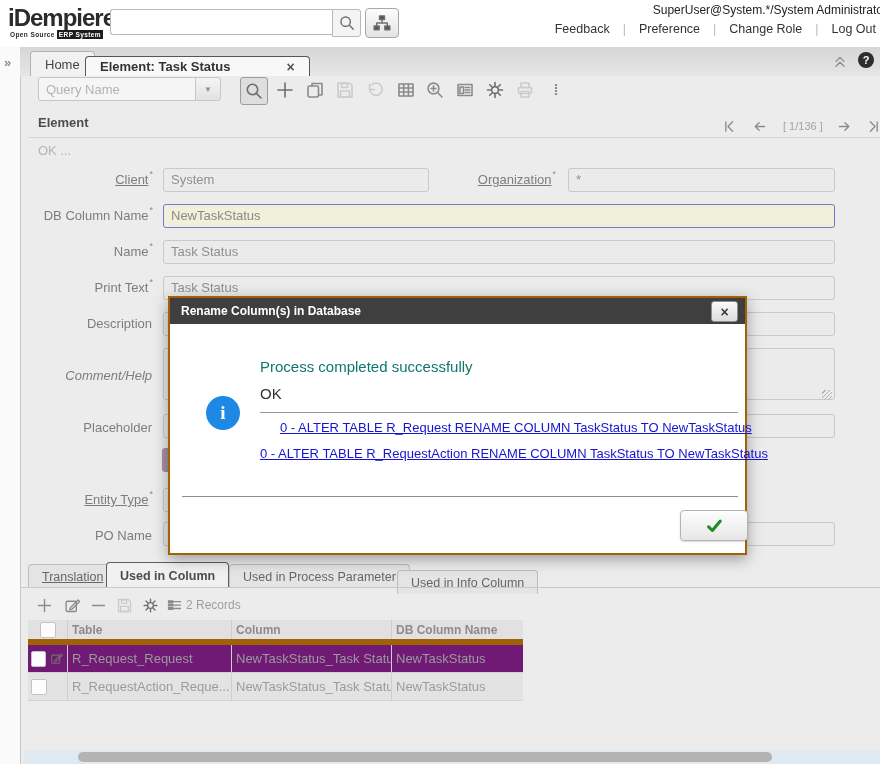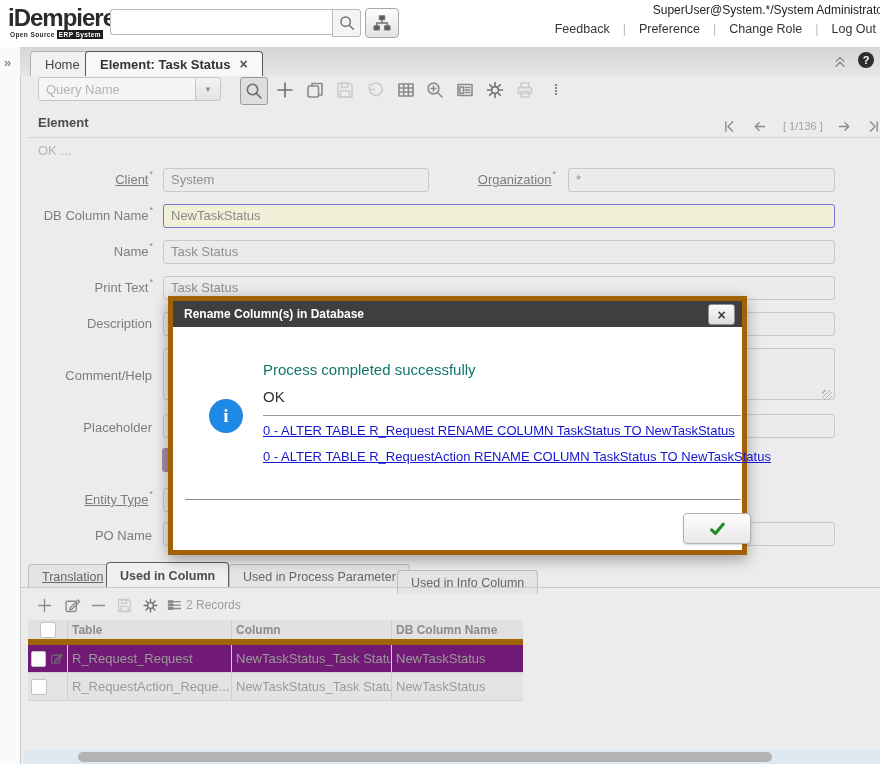--- a/index.html
+++ b/index.html
@@ -20,21 +20,21 @@
   .hlinks{position:absolute;top:22px;right:-9px;font-size:12.5px;color:#333;white-space:nowrap;display:flex;}
   .hlinks span.lnk{padding:0 13px;cursor:pointer;}
   .hlinks span.sep{color:#bbb;}
   
   .strip{position:absolute;left:0;top:47px;width:20px;height:717px;background:#fafafa;border-right:1px solid #c9c9c9;}
   .strip .gg{position:absolute;left:4px;top:8px;color:#8a8a8a;font-size:13px;font-weight:bold;cursor:pointer;}
   
   .tabbar{position:absolute;left:20px;top:47px;width:860px;height:29px;background:linear-gradient(#d6d6d6,#e6e6e6);}
   .wtab{position:absolute;bottom:0;height:25px;border:1px solid #b3b3b3;border-bottom:none;border-radius:4px 4px 0 0;
         background:#f1f1f1;font-size:13px;color:#444;display:flex;align-items:center;padding:0 14px;cursor:pointer;box-sizing:border-box;}
-  .wtab.active{border:1px solid #565656;border-bottom:none;background:#f8f8f8;font-weight:bold;color:#333;height:25px;}
+  .wtab.active{border:1px solid #565656;border-bottom:none;background:#f8f8f8;font-weight:bold;color:#333;height:20px;gap:47px;}
   .wtab .x{margin-left:9px;font-weight:bold;color:#555;font-size:14px;line-height:12px;}
   .tb-right-ic{position:absolute;top:4px;cursor:pointer;}
   .helpdot{width:16px;height:16px;border-radius:50%;background:#2d2d2d;color:#fff;font-size:11px;font-weight:bold;
         display:flex;align-items:center;justify-content:center;}
   
   .qcombo-in{position:absolute;left:38px;top:77px;width:158px;height:24px;border:1px solid #c6c6c6;border-radius:3px 0 0 3px;
         background:#f5f5f5;font-size:13px;color:#777;padding:0 7px;outline:none;box-sizing:border-box;font-family:"Liberation Sans",sans-serif;}
   .qcombo-in::placeholder{color:#b3b3b3;}
   .qcombo-btn{position:absolute;left:195px;top:77px;width:26px;height:24px;border:1px solid #c6c6c6;border-radius:0 3px 3px 0;
         background:linear-gradient(#f4f4f4,#e2e2e2);display:flex;align-items:center;justify-content:center;
@@ -56,21 +56,21 @@
   .flabel .u{text-decoration:underline;cursor:pointer;}
   .mand::after{content:"*";font-size:9px;color:#8a8a8a;vertical-align:top;position:relative;top:-3px;left:1px;}
   .fld{position:absolute;height:22px;background:#ebebeb;border:1px solid #c9c9c9;border-radius:3px;
        font-size:13px;color:#8f8f8f;line-height:22px;padding:0 7px;white-space:nowrap;overflow:hidden;}
   .fld.focus{background:#f1f0d8;border:1px solid #7676d1;color:#8a8a8a;}
   .resz{position:absolute;width:10px;height:10px;
        background:repeating-linear-gradient(135deg,transparent 0 2px,#b2b2b2 2px 3px);}
   .sliver{position:absolute;left:162px;top:448px;width:6px;height:24px;background:#a890a8;border-radius:3px 0 0 3px;}
   
   .dlg{position:absolute;left:168px;top:296px;width:579px;height:259px;background:#fff;
-       border:5px solid #a16207;box-shadow:0 4px 14px rgba(0,0,0,.35);box-sizing:border-box;z-index:50;}
+       border:2px solid #a16207;box-shadow:0 4px 14px rgba(0,0,0,.35);box-sizing:border-box;z-index:50;}
   .dlg-h{position:absolute;left:0;top:0;width:100%;height:26px;background:#3f3f3f;}
   .dlg-t{position:absolute;left:11px;top:6px;color:#fff;font-size:12px;font-weight:bold;}
   .dlg-x{position:absolute;right:7px;top:3px;width:25px;height:19px;border:1px solid #8f8f8f;border-radius:3px;
        background:linear-gradient(#fbfbfb,#dcdcdc);display:flex;align-items:center;justify-content:center;
        font-weight:bold;color:#3c3c3c;font-size:14px;cursor:pointer;}
   .info-cir{position:absolute;left:36px;top:98px;width:34px;height:34px;border-radius:50%;background:#1e88e5;
        color:#fff;display:flex;align-items:center;justify-content:center;font-size:19px;font-weight:bold;font-family:"Liberation Serif",serif;}
   .dlg-msg{position:absolute;left:90px;top:60px;font-size:15px;color:#0f766e;}
   .dlg-ok{position:absolute;left:90px;top:87px;font-size:15px;color:#333;}
   .dlg-hr1{position:absolute;left:90px;top:114px;width:478px;border-top:1px solid #9a9a9a;}
@@ -298,21 +298,21 @@
 
   <div class="flabel mand" style="left:28px;top:244px;width:124px;"><span>Name</span></div>
   <div class="fld" style="left:163px;top:240px;width:656px;">Task Status</div>
 
   <div class="flabel mand" style="left:28px;top:280px;width:124px;"><span>Print Text</span></div>
   <div class="fld" style="left:163px;top:276px;width:656px;">Task Status</div>
 
   <div class="flabel" style="left:28px;top:316px;width:124px;"><span>Description</span></div>
   <div class="fld" style="left:163px;top:312px;width:656px;"></div>
 
-  <div class="flabel" style="left:28px;top:368px;width:124px;"><span>Comment/Help</span></div>
+  <div class="flabel" style="left:28px;top:368px;width:124px;font-style:italic;"><span>Comment/Help</span></div>
   <div class="fld" style="left:163px;top:348px;width:656px;height:50px;"></div>
   <div class="resz" style="left:822px;top:390px;"></div>
 
   <div class="flabel" style="left:28px;top:420px;width:124px;"><span>Placeholder</span></div>
   <div class="fld" style="left:163px;top:414px;width:656px;"></div>
 
   <div class="sliver"></div>
 
   <div class="flabel mand" style="left:28px;top:492px;width:124px;"><span class="u">Entity Type</span></div>
   <div class="fld" style="left:163px;top:488px;width:300px;"></div>
@@ -428,21 +428,21 @@
       <div class="dlg-x">
         <span>×</span>
       </div>
     </div>
     <div class="info-cir">
       <span>i</span>
     </div>
     <div class="dlg-msg">Process completed successfully</div>
     <div class="dlg-ok">OK</div>
     <div class="dlg-hr1"></div>
-    <div class="dlg-lnk" style="top:122px;">0 - ALTER TABLE R_Request RENAME COLUMN TaskStatus TO NewTaskStatus</div>
+    <div class="dlg-lnk" style="top:122px;margin-left:20px;">0 - ALTER TABLE R_Request RENAME COLUMN TaskStatus TO NewTaskStatus</div>
     <div class="dlg-lnk" style="top:148px;">0 - ALTER TABLE R_RequestAction RENAME COLUMN TaskStatus TO NewTaskStatus</div>
     <div class="dlg-hr2"></div>
     <div class="dlg-btn">
       <svg width="18" height="18" viewBox="0 0 20 20">
           <path d="M4 11l4.2 4L17 4.5" stroke="#1e8c1e" stroke-width="3.4" fill="none" stroke-linecap="round" stroke-linejoin="round"></path>
         </svg>
     </div>
   </div>
 
 </div>

